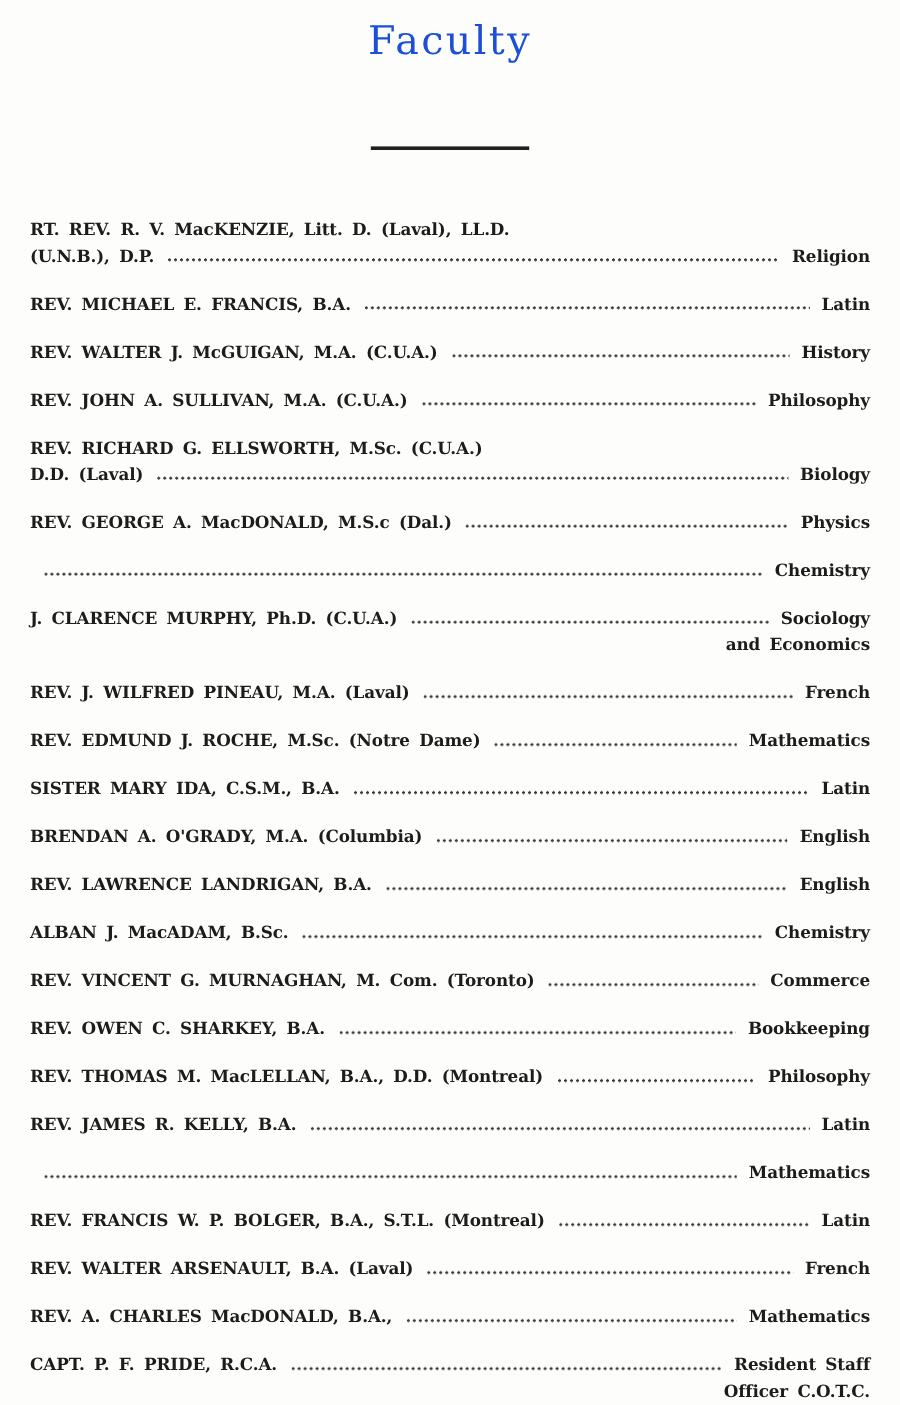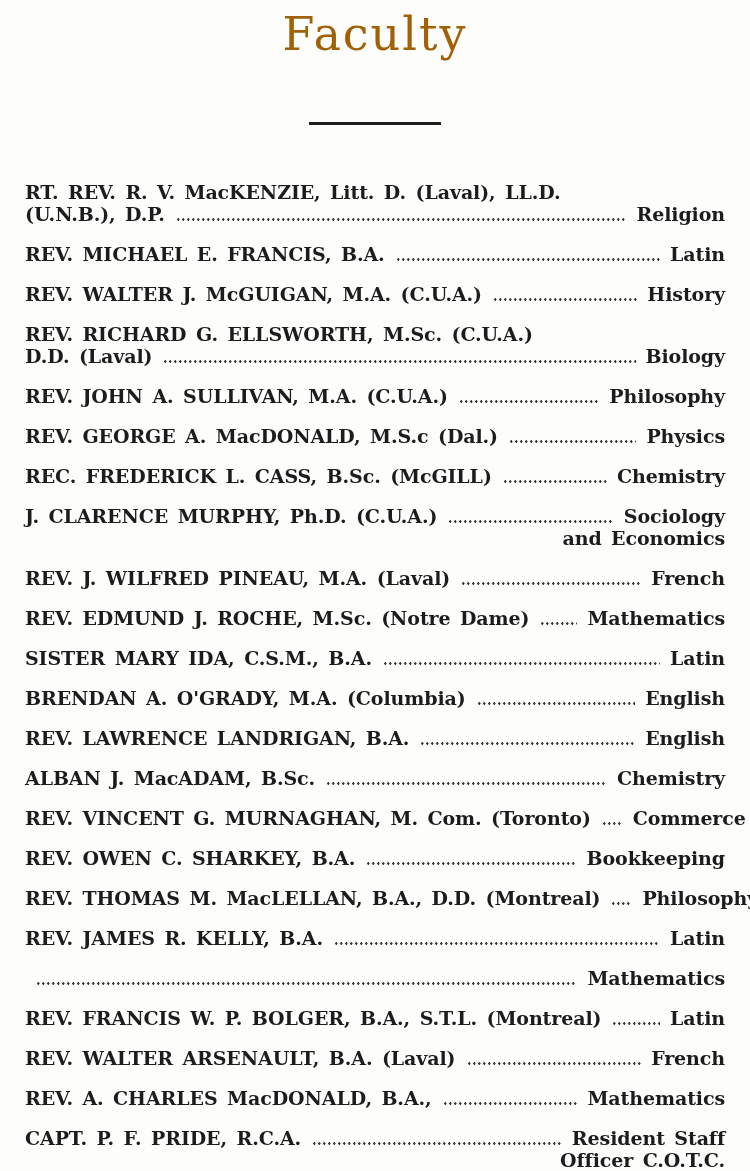--- a/index.html
+++ b/index.html
@@ -15,38 +15,38 @@
     overflow: hidden;
   }
   .page {
     width: 750px;
     height: 1171px;
     position: relative;
   }
   .title {
     margin: 8px 0 0 0;
     text-align: center;
-    font-size: 46px;
+    font-size: 33px;
     line-height: 52px;
     font-weight: 400;
     letter-spacing: 2px;
-    color: #a16207;
+    color: #1d4ed8;
   }
   .divider {
     width: 132px;
     height: 3px;
     background: #1f1f1f;
     margin: 62px auto 0 auto;
   }
   .list {
     margin: 56px 25px 0 25px;
   }
   .entry {
     margin-bottom: 18px;
-    font-size: 19px;
+    font-size: 14px;
     line-height: 22px;
     font-weight: 700;
     word-spacing: 3px;
     letter-spacing: -0.1px;
   }
   .row {
     display: flex;
     align-items: baseline;
   }
   .name, .subject {
@@ -99,47 +99,46 @@
 
     <div class="entry">
       <div class="row">
         <span class="name">REV. WALTER J. McGUIGAN, M.A. (C.U.A.)</span>
         <span class="leader"></span>
         <span class="subject">History</span>
       </div>
     </div>
 
     <div class="entry">
+      <div class="row">
+        <span class="name">REV. JOHN A. SULLIVAN, M.A. (C.U.A.)</span>
+        <span class="leader"></span>
+        <span class="subject">Philosophy</span>
+      </div>
+    </div>
+
+    <div class="entry">
       <div class="nameline">REV. RICHARD G. ELLSWORTH, M.Sc. (C.U.A.)</div>
       <div class="row">
         <span class="name">D.D. (Laval)</span>
         <span class="leader"></span>
         <span class="subject">Biology</span>
       </div>
     </div>
 
     <div class="entry">
       <div class="row">
-        <span class="name">REV. JOHN A. SULLIVAN, M.A. (C.U.A.)</span>
-        <span class="leader"></span>
-        <span class="subject">Philosophy</span>
-      </div>
-    </div>
-
-    <div class="entry">
-      <div class="row">
         <span class="name">REV. GEORGE A. MacDONALD, M.S.c (Dal.)</span>
         <span class="leader"></span>
         <span class="subject">Physics</span>
       </div>
     </div>
 
     <div class="entry">
       <div class="row">
-        <span class="name">REC. FREDERICK L. CASS, B.Sc. (McGILL)</span>
         <span class="leader"></span>
         <span class="subject">Chemistry</span>
       </div>
     </div>
 
     <div class="entry">
       <div class="row">
         <span class="name">J. CLARENCE MURPHY, Ph.D. (C.U.A.)</span>
         <span class="leader"></span>
         <span class="subject">Sociology</span>

